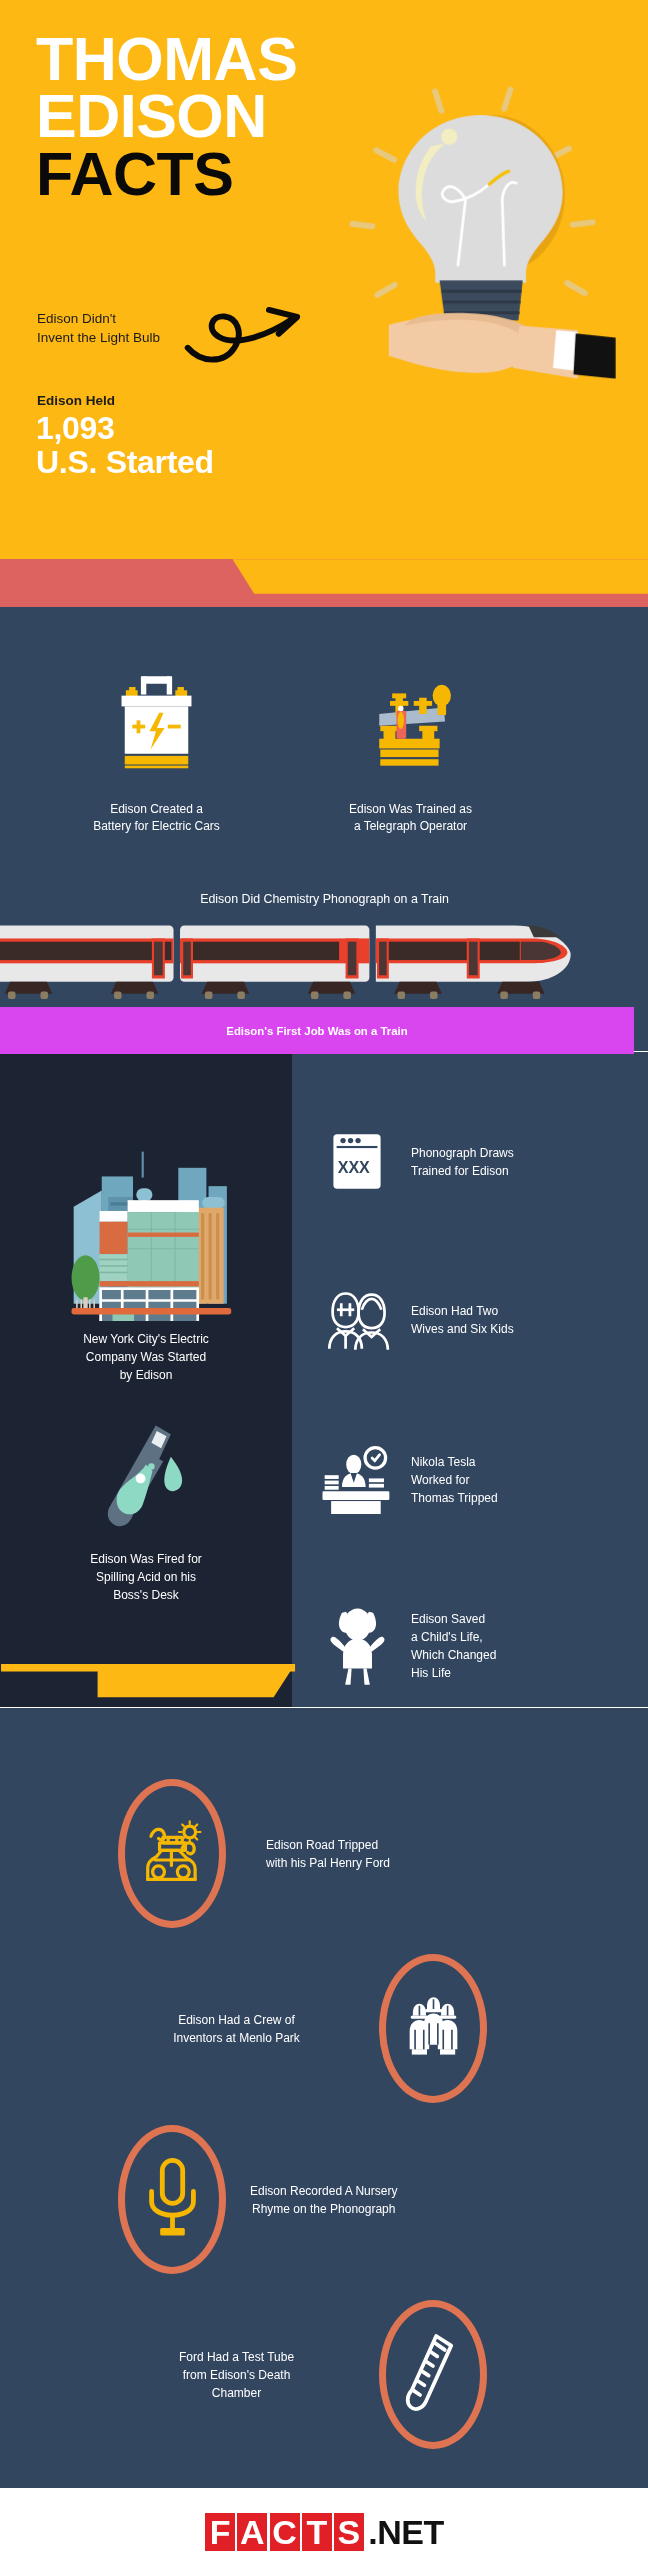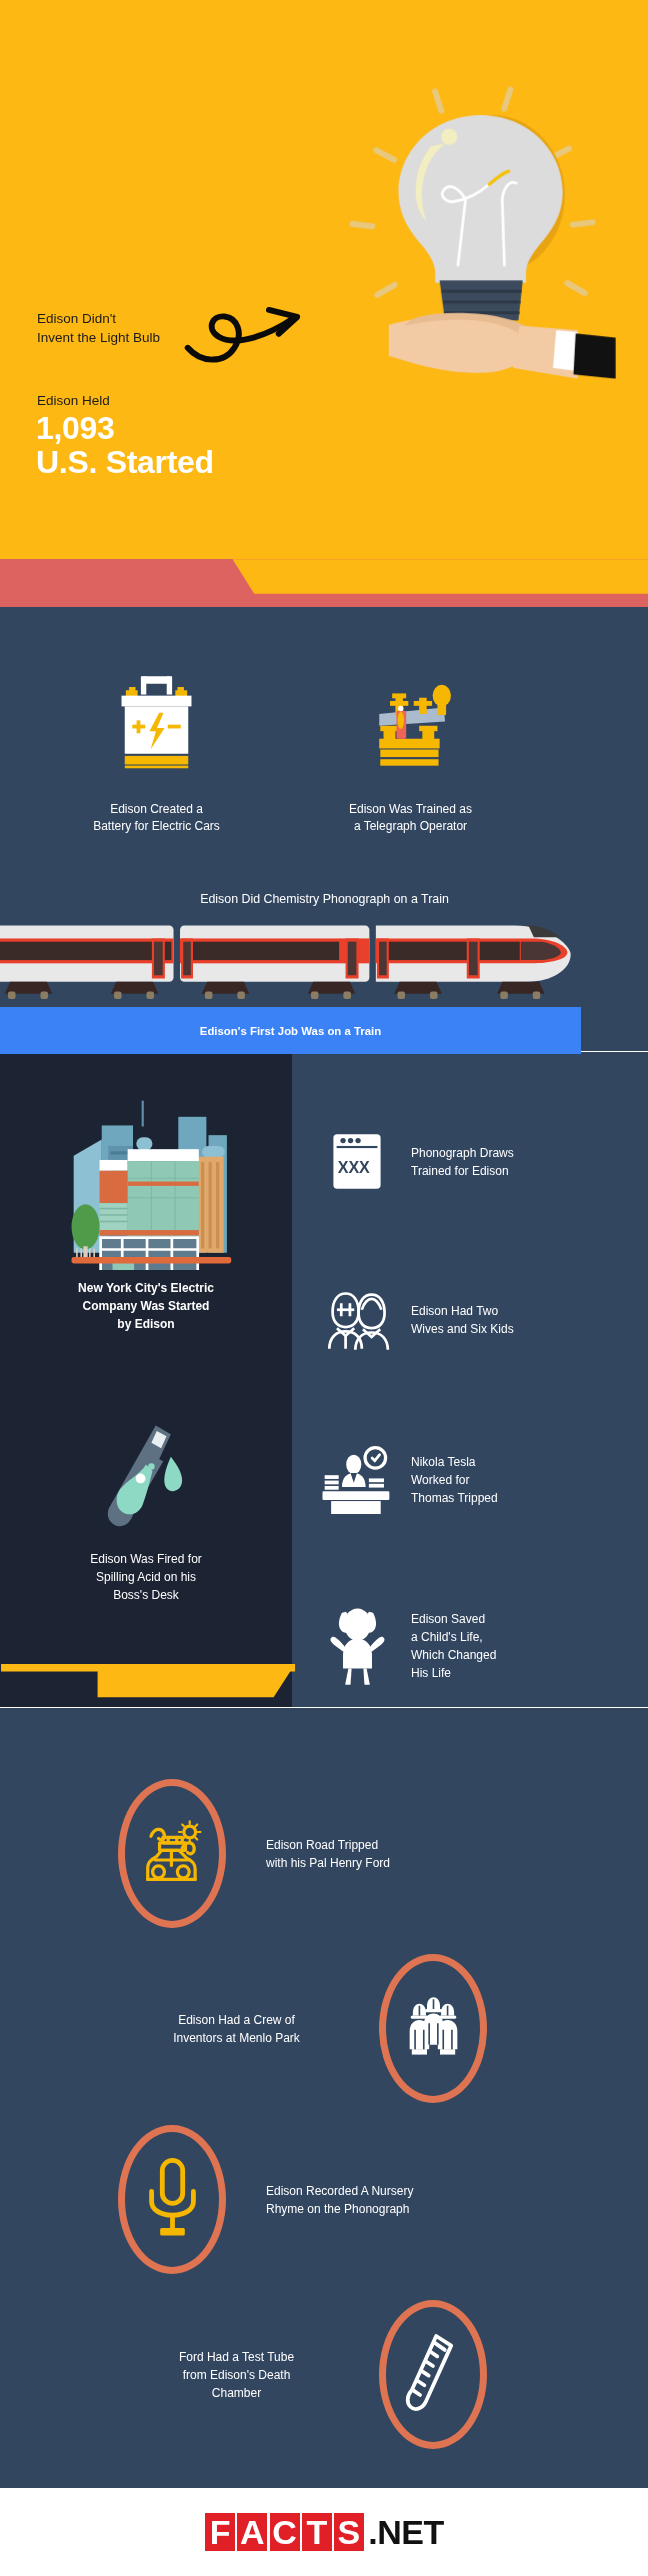--- a/index.html
+++ b/index.html
@@ -22,21 +22,21 @@
   }
   .t-white { color:#ffffff; }
   .t-black { color:#0a0a0a; }
 
   .sub1 {
     position:absolute; left:37px; top:309px; z-index:6;
     color:#1b1b1b; font-size:13.5px; line-height:1.42; font-weight:500;
   }
   .sub2 {
     position:absolute; left:37px; top:393px; z-index:6;
-    color:#1b1b1b; font-size:13.5px; font-weight:400;
+    color:#1b1b1b; font-size:13.5px; font-weight:700;
   }
   .bignum {
     position:absolute; left:36px; top:412px; z-index:6;
     color:#ffffff; font-size:32px; font-weight:bold; line-height:1.05;
     letter-spacing:-0.3px;
   }
 
   .arrow-svg { position:absolute; left:178px; top:287px; z-index:6; }
   .bulb-svg { position:absolute; left:324px; top:76px; z-index:2; }
 
@@ -61,22 +61,22 @@
   }
   .icon-wrap { display:flex; align-items:center; justify-content:center; height:103px; }
 
   .train-title {
     position:absolute; left:0; top:892px; width:649px; text-align:center;
     color:#ffffff; font-size:12.4px; z-index:6;
   }
   .train-svg { position:absolute; left:-5.4px; top:922px; z-index:5; }
 
   .band-red2 {
-    position:absolute; left:0; top:1007px; width:581px; height:47px;
-    background:#3b82f6; z-index:7;
+    position:absolute; left:0; top:1007px; width:634px; height:47px;
+    background:#d946ef; z-index:7;
     display:flex; align-items:center; justify-content:center;
   }
   .band-red2 span { color:#ffffff; font-size:11.4px; font-weight:bold; }
 
   
   .split { position:absolute; left:0; top:1052px; width:649px; height:655px; }
   .split .leftcol {
     position:absolute; left:0; top:0; width:292px; height:655px;
     background:#1C2333;
   }
@@ -162,20 +162,25 @@
       <line x1="222" y1="438" x2="362" y2="438"></line>
     </g>
 
     <path d="M120 460 C120 460 196 440 250 442 C296 444 332 452 356 470 C380 488 384 512 362 530 C338 548 296 552 256 548 C230 546 196 540 168 532 L120 518 Z" fill="#F2CBA4"></path>
     <path d="M150 462 C210 448 280 446 330 462 C372 476 392 500 380 522 C404 510 402 480 372 462 C338 442 268 434 206 440 C178 443 156 450 150 462 Z" fill="#E7BC92"></path>
     <path d="M362 462 L470 470 L470 560 L350 540 Z" fill="#F2CBA4"></path>
     <path d="M430 470 L470 474 L470 546 L424 540 Z" fill="#FFFFFF"></path>
     <path d="M466 476 L540 484 L540 560 L462 552 Z" fill="#111111"></path>
   </svg>
 
+  <div class="title-block">
+    <div class="title-line t-white">THOMAS</div>
+    <div class="title-line t-white">EDISON</div>
+    <div class="title-line t-black">FACTS</div>
+  </div>
 
   <svg class="arrow-svg" width="157" height="87" viewBox="0 0 290 160">
     <path d="M18 112 C44 142 86 140 104 112 C122 84 108 56 86 54 C62 52 52 78 76 92 C108 110 168 88 212 58" stroke="#0a0a0a" stroke-width="11" fill="none" stroke-linecap="round"></path>
     <path d="M168 42 L220 55 L186 86" stroke="#0a0a0a" stroke-width="11" fill="none" stroke-linecap="round" stroke-linejoin="round"></path>
   </svg>
 
   <div class="sub1">
     <div>Edison Didn't</div>
     <div>Invent the Light Bulb</div>
   </div>
@@ -312,21 +317,21 @@
 <div class="band-red2">
   <span>Edison's First Job Was on a Train</span>
 </div>
 
 <div class="bg-all"></div>
 <div class="split">
   <div class="leftcol"></div>
   <div class="rightcol"></div>
 </div>
 
-<div class="left-item" style="top:1092px;font-weight:bold;">
+<div class="left-item" style="top:1143px;">
   <div style="display:flex;justify-content:center;">
     <svg width="211" height="178" viewBox="0 0 390 330">
       <rect x="186" y="16" width="4" height="48" fill="#5D8FA8"></rect>
       <rect x="112" y="62" width="58" height="236" fill="#6FA8BE"></rect>
       <rect x="254" y="46" width="52" height="252" fill="#6FA8BE"></rect>
       <rect x="310" y="80" width="34" height="218" fill="#6FA8BE"></rect>
       <path d="M60 118 L112 88 L112 298 L60 298 Z" fill="#8CC0D2"></path>
       <rect x="88" y="176" width="34" height="24" rx="12" fill="#8CC0D2"></rect>
       <rect x="176" y="84" width="30" height="24" rx="12" fill="#8CC0D2"></rect>
       <rect x="298" y="100" width="42" height="22" rx="11" fill="#8CC0D2"></rect>
@@ -586,21 +591,21 @@
   <div class="circ">
     <span>
       <svg width="59" height="81" viewBox="0 0 110 150">
         <rect x="36" y="4" width="38" height="80" rx="19" fill="none" stroke="#F5B700" stroke-width="9"></rect>
         <path d="M16 62 L16 80 C16 96 32 106 55 106 C78 106 94 96 94 80 L94 62" fill="none" stroke="#F5B700" stroke-width="9" stroke-linecap="round"></path>
         <line x1="55" y1="106" x2="55" y2="132" stroke="#F5B700" stroke-width="9"></line>
         <rect x="32" y="130" width="46" height="14" rx="3" fill="#F5B700"></rect>
       </svg>
     </span>
   </div>
-  <div class="caption" style="margin-left:40px;">
+  <div class="caption" style="margin-left:24px;text-align:center;">
     <div>Edison Recorded A Nursery</div>
     <div>Rhyme on the Phonograph</div>
   </div>
 </div>
 
 <div class="crow right-circ" style="top:2300px;">
   <div class="caption" style="width:227px;text-align:center;">
     <div>Ford Had a Test Tube</div>
     <div>from Edison's Death</div>
     <div>Chamber</div>

